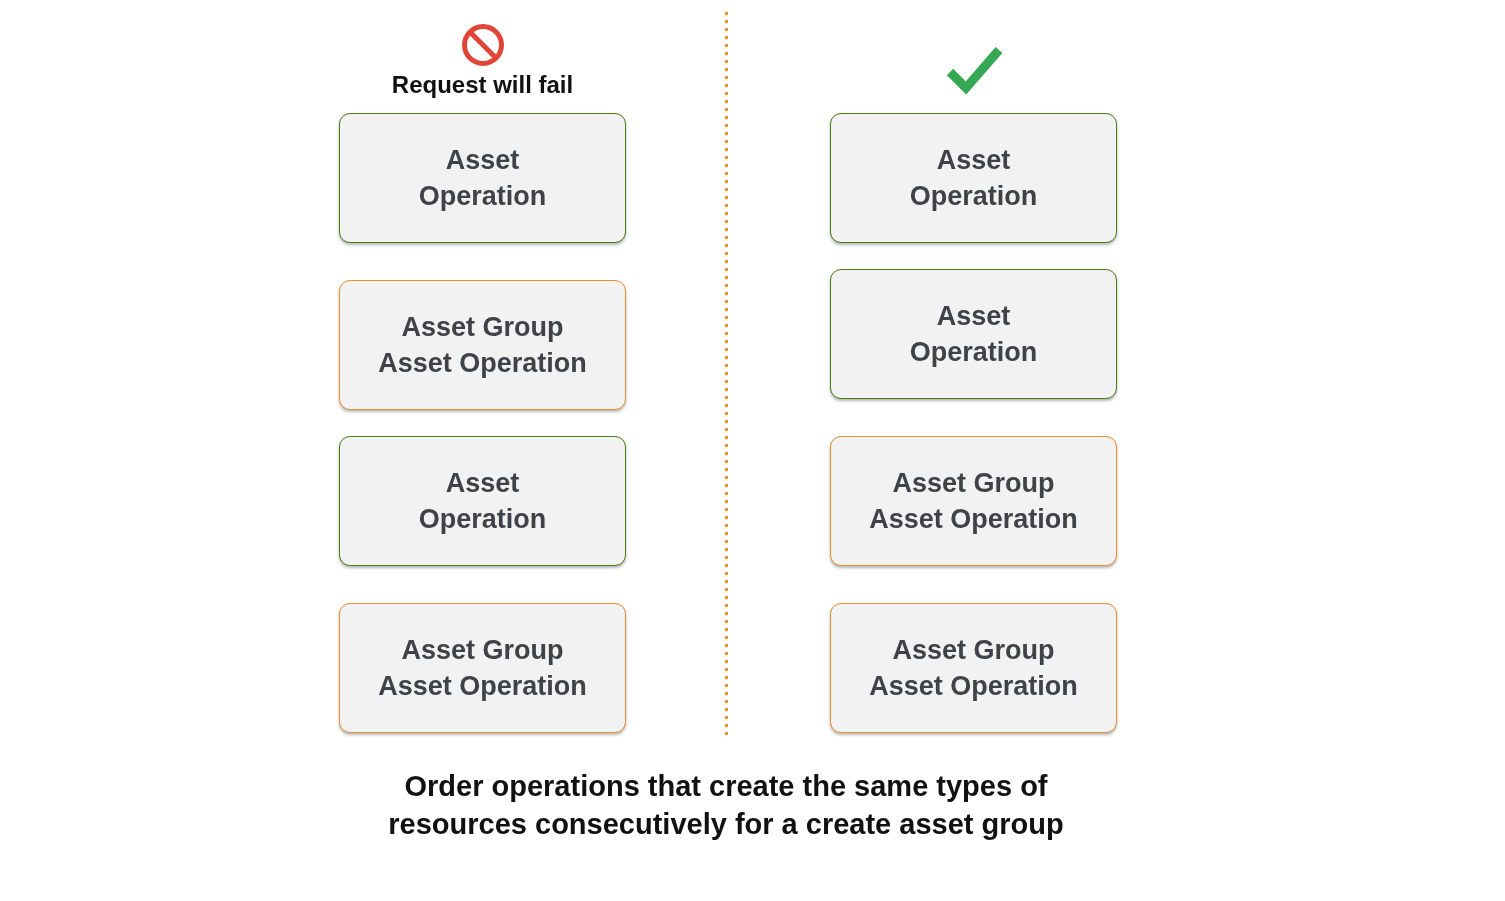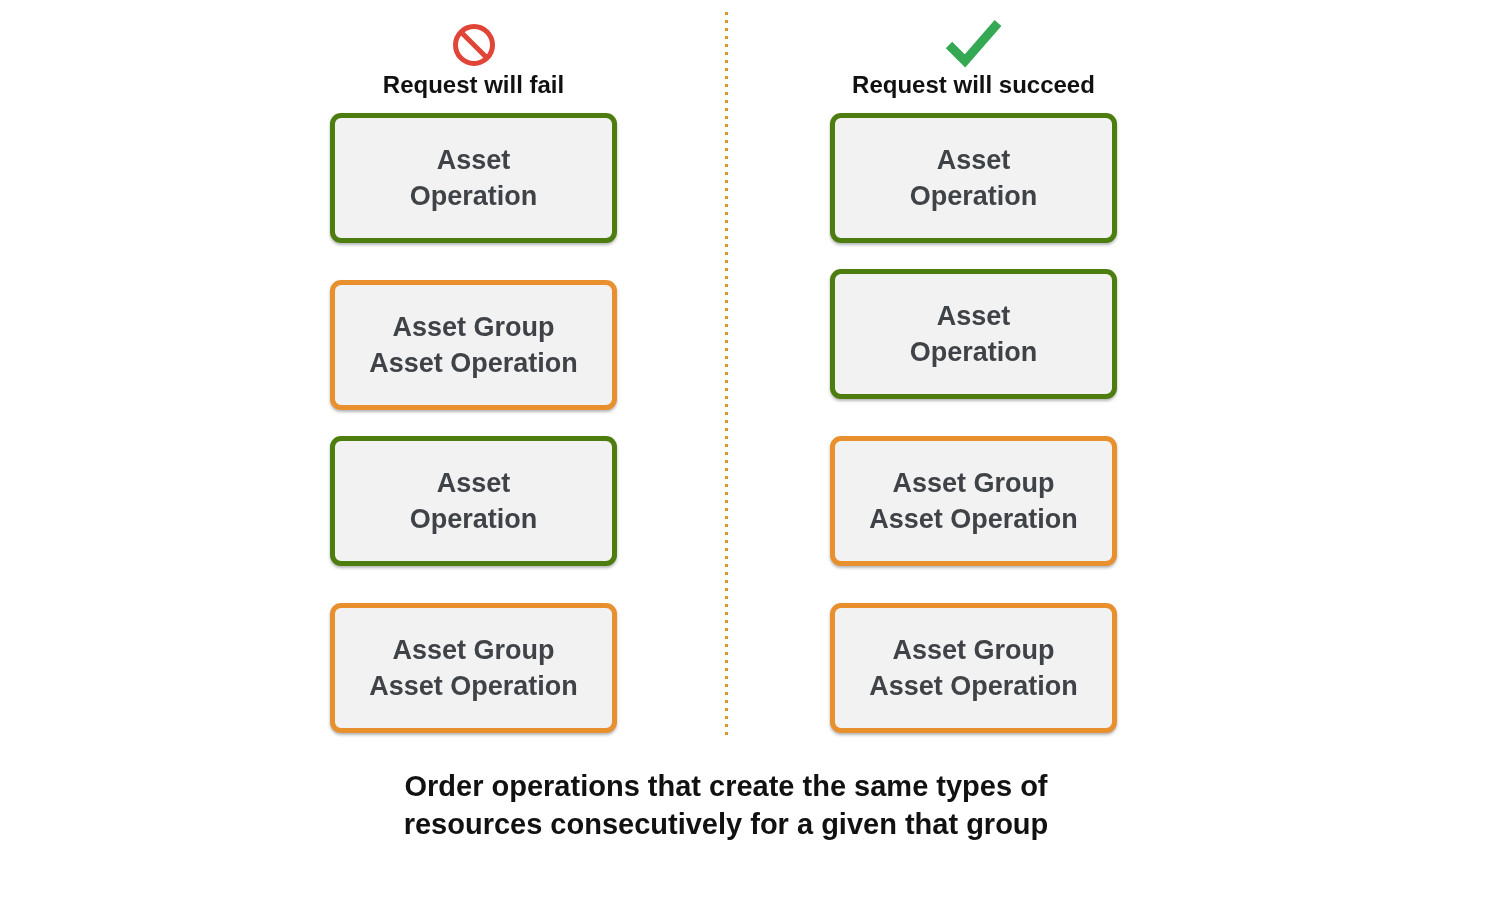--- a/index.html
+++ b/index.html
@@ -12,21 +12,21 @@
     overflow: hidden;
   }
   .column {
     position: absolute;
     top: 18px;
     width: 287px;
     display: flex;
     flex-direction: column;
     align-items: center;
   }
-  .column.fail    { left: 330px; justify-content: space-between; }
+  .column.fail    { left: 339px; justify-content: space-between; }
   .column.succeed { left: 830px; }
   .col-header {
     display: flex;
     flex-direction: column;
     align-items: center;
     margin-bottom: 15px;
     height: 80px;
     justify-content: flex-end;
   }
   .col-header .icon { display: block; margin-bottom: 3px; }
@@ -41,21 +41,21 @@
   .box {
     box-sizing: border-box;
     width: 100%;
     height: 130px;
     margin-bottom: 26px;
     display: flex;
     align-items: center;
     justify-content: center;
     text-align: center;
     background: #F2F2F2;
-    border: 5px solid #4d7c0f;
+    border: 1px solid #4d7c0f;
     border-radius: 11px;
     box-shadow: 0 2px 3px rgba(60, 64, 67, 0.38);
   }
   .box.orange { border-color: #E8902E; margin-top: 11px; }
   .box .box-label {
     font-size: 27px;
     font-weight: bold;
     line-height: 36px;
     color: #3F4347;
     white-space: pre-line;
@@ -120,36 +120,35 @@
 
   <div class="divider"></div>
 
   <section class="column succeed">
     <div class="col-header">
       <span class="icon">
         <svg width="62" height="52" viewBox="0 0 62 52" fill="none" xmlns="http://www.w3.org/2000/svg">
           <polyline points="7,29 23,45 56,7" stroke="#34A853" stroke-width="9" fill="none"></polyline>
         </svg>
       </span>
-      <div class="header-label">Request will succeed</div>
     </div>
     <div class="box blue">
       <span class="box-label">Asset
 Operation</span>
     </div>
     <div class="box blue">
       <span class="box-label">Asset
 Operation</span>
     </div>
     <div class="box orange">
       <span class="box-label">Asset Group
 Asset Operation</span>
     </div>
     <div class="box orange">
       <span class="box-label">Asset Group
 Asset Operation</span>
     </div>
   </section>
 
   <div class="caption">Order operations that create the same types of
-resources consecutively for a given that group</div>
+resources consecutively for a create asset group</div>
 
 </div>
 
 </body></html>

